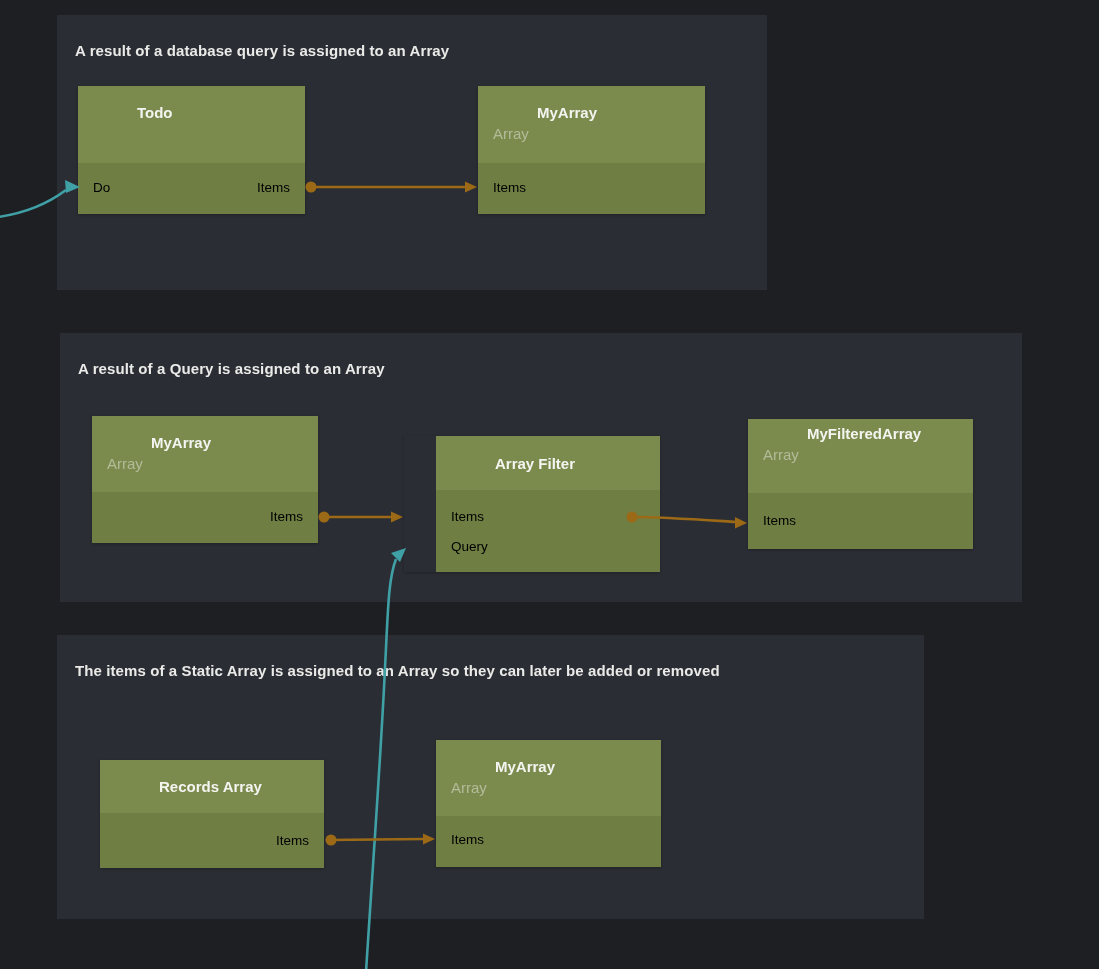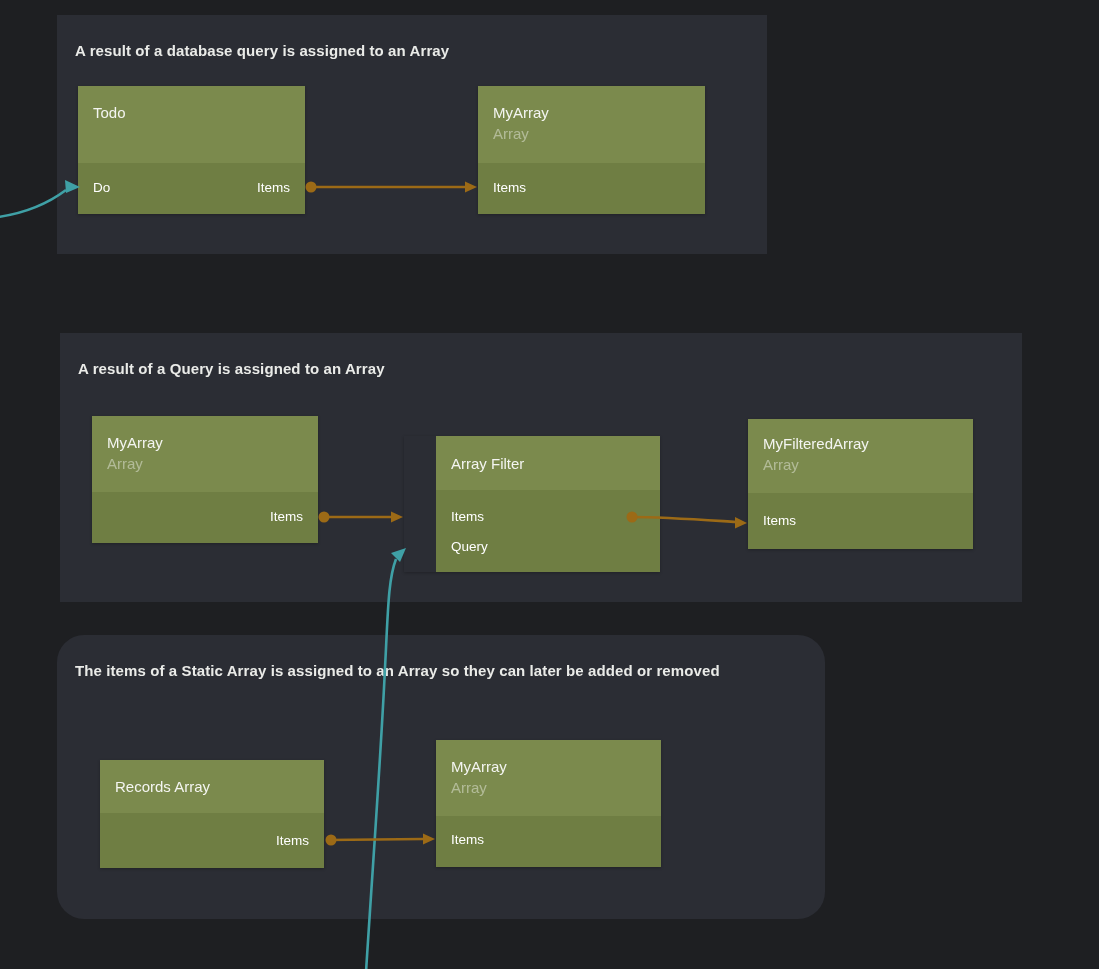--- a/index.html
+++ b/index.html
@@ -29,24 +29,25 @@
   }
   .node-header{
     background:#7b8a4d;
     padding:0 15px;
     box-sizing:border-box;
   }
   .node-header.with-sub{padding-top:16px;}
   .node-header.no-sub{display:flex;align-items:center;}
   .node-title{
     font-size:15px;
-    font-weight:400;
+    font-weight:700;
     color:#f4f5f1;
     line-height:21px;
     white-space:nowrap;
+    margin-left:44px;
   }
   .node-subtitle{
     font-size:15px;
     color:rgba(255,255,255,.42);
     line-height:22px;
     white-space:nowrap;
   }
   .node-body{
     background:#6f7e43;
     box-sizing:border-box;
@@ -54,35 +55,35 @@
   }
   .port-row{
     height:30px;
     display:flex;
     align-items:center;
     justify-content:space-between;
     padding:0 15px;
   }
   .port{
     font-size:13.5px;
-    color:#ffffff;
+    color:#000000;
     white-space:nowrap;
   }
   .port.right-only{margin-left:auto;}
   #wires{
     position:absolute;
     left:0;top:0;
     z-index:10;
     pointer-events:none;
   }
 </style>
 </head>
 <body>
 
-<div class="panel" style="left:57px;top:15px;width:710px;height:239px;">
+<div class="panel" style="left:57px;top:15px;width:710px;height:275px;">
   <div class="panel-title">A result of a database query is assigned to an Array</div>
 
   <div class="node" style="left:21px;top:71px;width:227px;">
     <div class="node-header with-sub" style="height:77px;">
       <div class="node-title">Todo</div>
     </div>
     <div class="node-body" style="height:51px;">
       <div class="port-row">
         <span class="port">Do</span>
         <span class="port">Items</span>
@@ -126,33 +127,33 @@
       <div class="port-row">
         <span class="port">Items</span>
       </div>
       <div class="port-row">
         <span class="port">Query</span>
       </div>
     </div>
   </div>
 
   <div class="node" style="left:688px;top:86px;width:225px;">
-    <div class="node-header with-sub" style="height:74px;padding-top:14px;">
+    <div class="node-header with-sub" style="height:74px;padding-top:4px;">
       <div class="node-title">MyFilteredArray</div>
       <div class="node-subtitle">Array</div>
     </div>
     <div class="node-body" style="height:56px;padding-top:12px;">
       <div class="port-row">
         <span class="port">Items</span>
       </div>
     </div>
   </div>
 </div>
 
-<div class="panel" style="left:57px;top:635px;width:768px;height:284px;border-radius:27px;">
+<div class="panel" style="left:57px;top:635px;width:867px;height:284px;">
   <div class="panel-title">The items of a Static Array is assigned to an Array so they can later be added or removed</div>
 
   <div class="node" style="left:43px;top:125px;width:224px;">
     <div class="node-header no-sub" style="height:53px;">
       <div class="node-title">Records Array</div>
     </div>
     <div class="node-body" style="height:55px;padding-top:12px;">
       <div class="port-row">
         <span class="port right-only">Items</span>
       </div>

